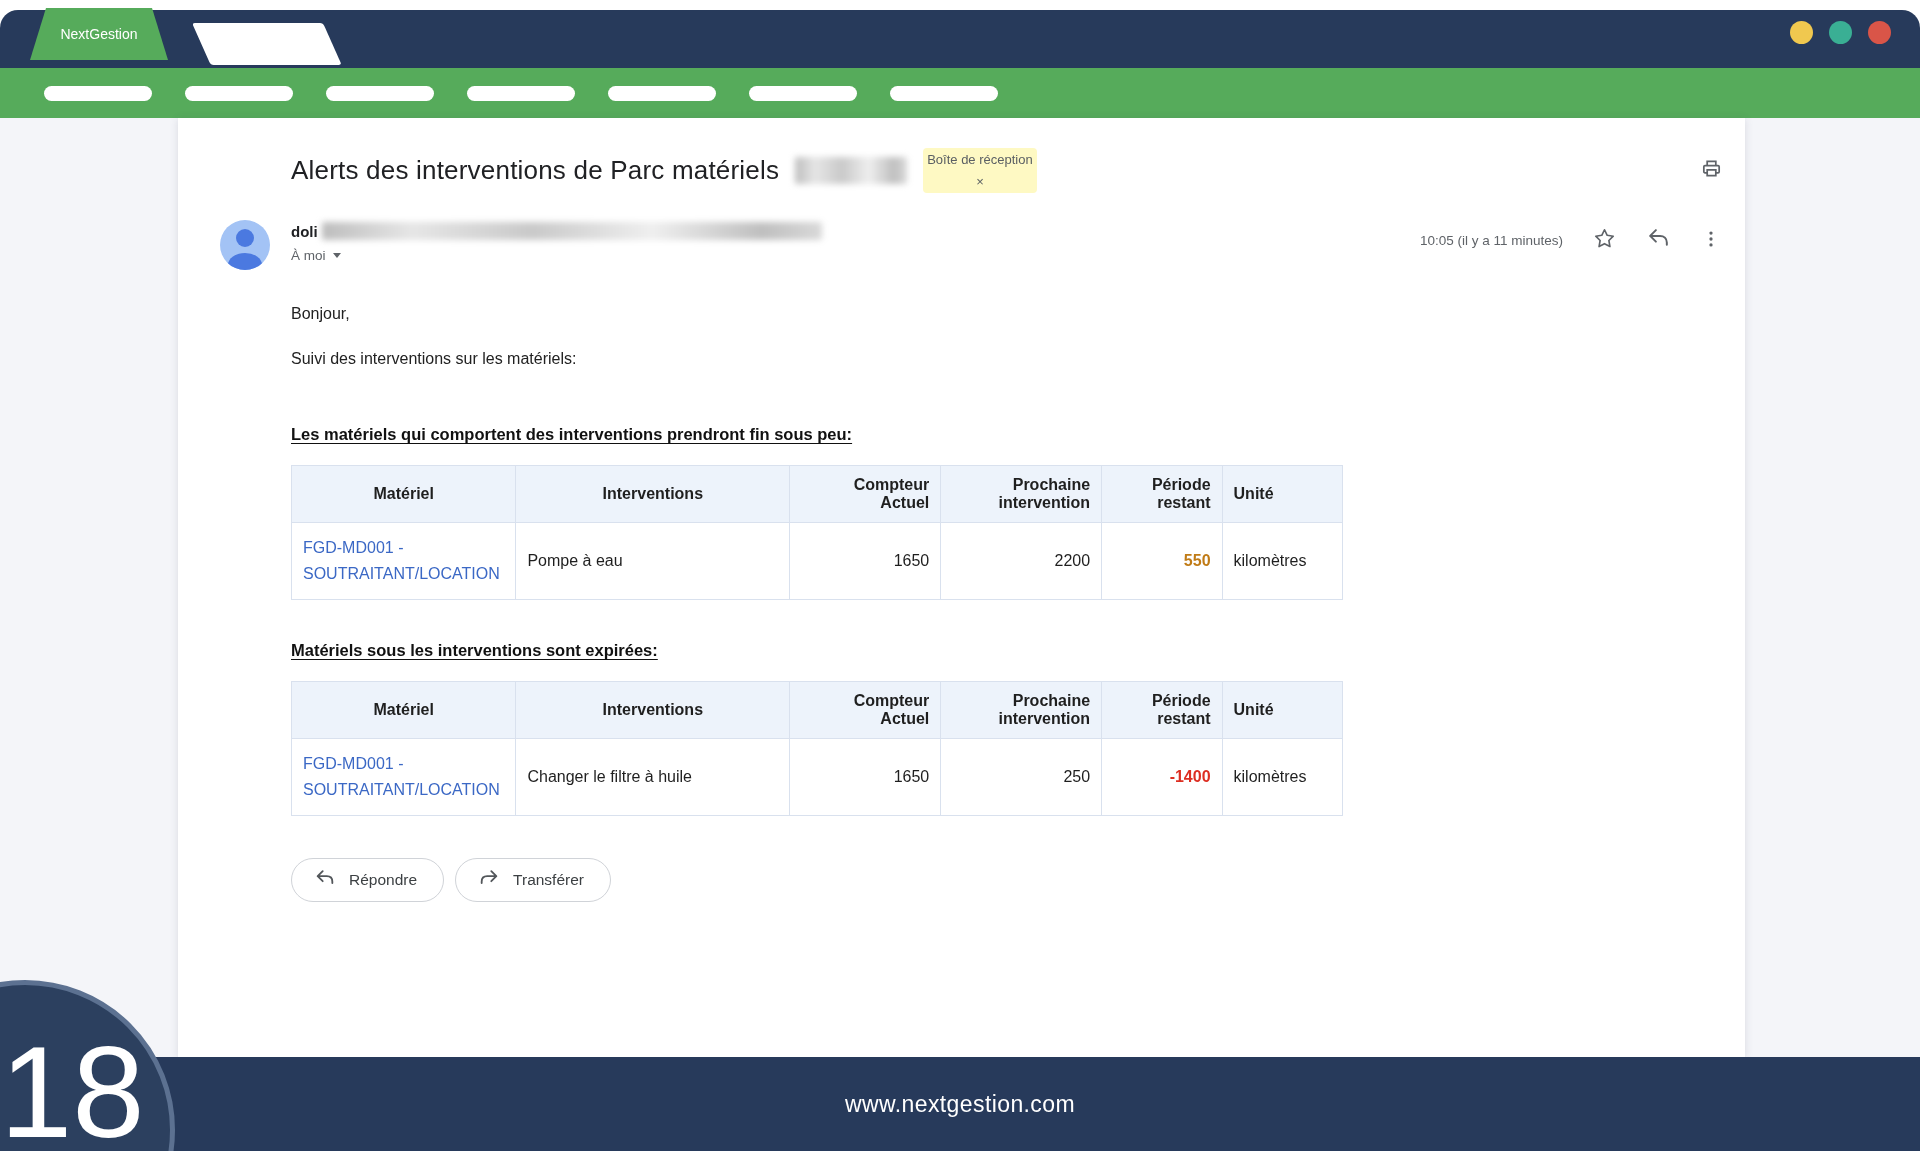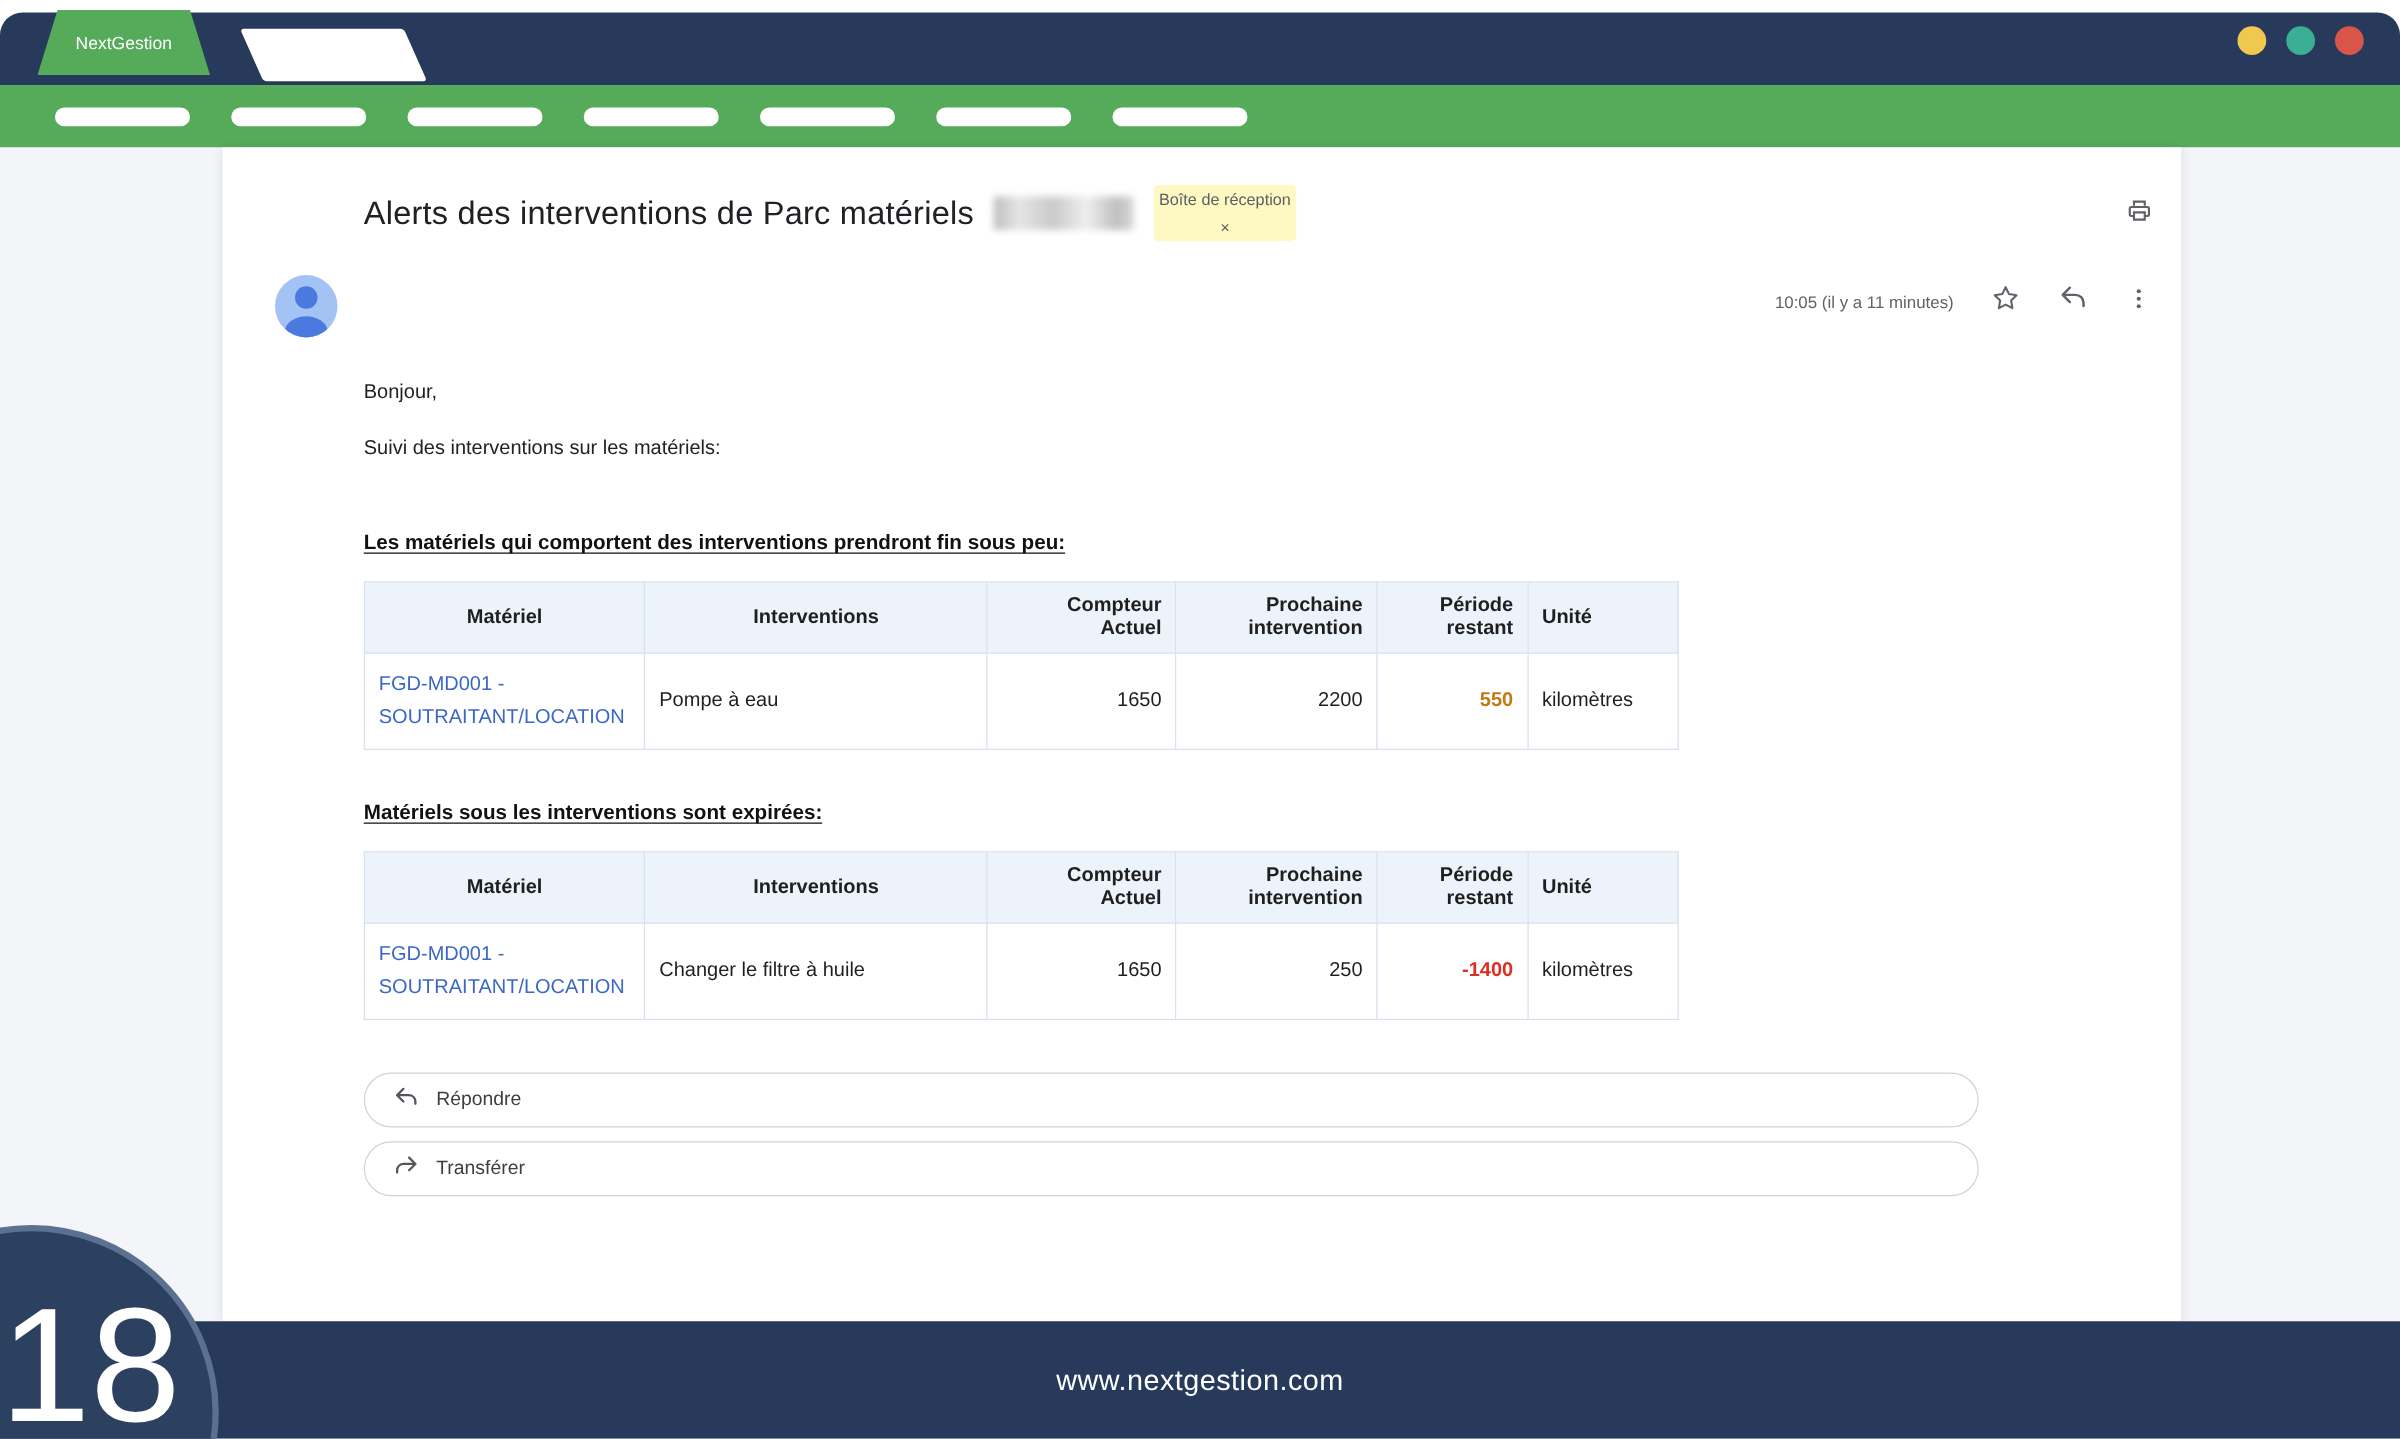--- a/index.html
+++ b/index.html
@@ -106,21 +106,21 @@
   table.mat { border-collapse:collapse; width:1052px; margin-top:21px; font-size:16px; color:#1f1f1f; }
   .mat th, .mat td { border:1px solid #d9e1ee; padding:8px 11px; }
   .mat thead th { background:#edf3fb; font-weight:bold; height:57px; }
   .mat tbody td { height:77px; background:#fff; }
   .al { text-align:left; } .ac { text-align:center; } .ar { text-align:right; }
   .mat .link { color:#3b68c5; line-height:1.65; }
   .warn { color:#c07b16; font-weight:bold; }
   .neg  { color:#dd2e22; font-weight:bold; }
 
   .closing { margin-top:53px; font-size:16px; }
-  .btn-row { display:flex; gap:11px; margin-top:42px;flex-direction:column; }
+  .btn-row { display:flex; gap:11px; margin-top:42px; }
   .pill-btn {
     display:flex; align-items:center; gap:13px; height:44px;
     padding:0 26px 0 22px; border:1px solid #d0d3d8; border-radius:22px;
     background:#fff; font-family:"Liberation Sans",sans-serif;
     font-size:15.5px; color:#3c4043; cursor:pointer;
   }
 
   
   .footer {
     position:absolute; top:1057px; left:0; width:1920px; height:94px;
@@ -177,20 +177,30 @@
         <span>
           <svg width="23" height="23" viewBox="0 0 24 24">
               <path fill="none" stroke="#5f6368" stroke-width="1.8" d="M7.5 8V4.5h9V8 M7.5 16.5H5.2c-.7 0-1.2-.5-1.2-1.2v-5c0-.7.5-1.3 1.2-1.3h13.6c.7 0 1.2.6 1.2 1.3v5c0 .7-.5 1.2-1.2 1.2h-2.3 M7.5 13.5h9v6h-9z"></path>
             </svg>
         </span>
       </span>
     </div>
 
     <div class="sender-row">
       <div class="avatar"></div>
+      <div class="sender-info">
+        <div class="sender-line">
+          <span class="sender-name">doli</span>
+          <span class="blur-bar sender-blur"></span>
+        </div>
+        <div class="to-line">
+          <span class="to-label">À moi</span>
+          <span class="caret"></span>
+        </div>
+      </div>
       <div class="sender-right">
         <span class="timestamp">10:05 (il y a 11 minutes)</span>
         <span class="icon-btn">
           <span>
             <svg width="25" height="25" viewBox="0 0 24 24">
                 <path fill="none" stroke="#5f6368" stroke-width="1.6" stroke-linejoin="round" d="M12 3.6l2.6 5.3 5.8.9-4.2 4.1 1 5.8-5.2-2.7-5.2 2.7 1-5.8-4.2-4.1 5.8-.9z"></path>
               </svg>
           </span>
         </span>
         <span class="icon-btn">

